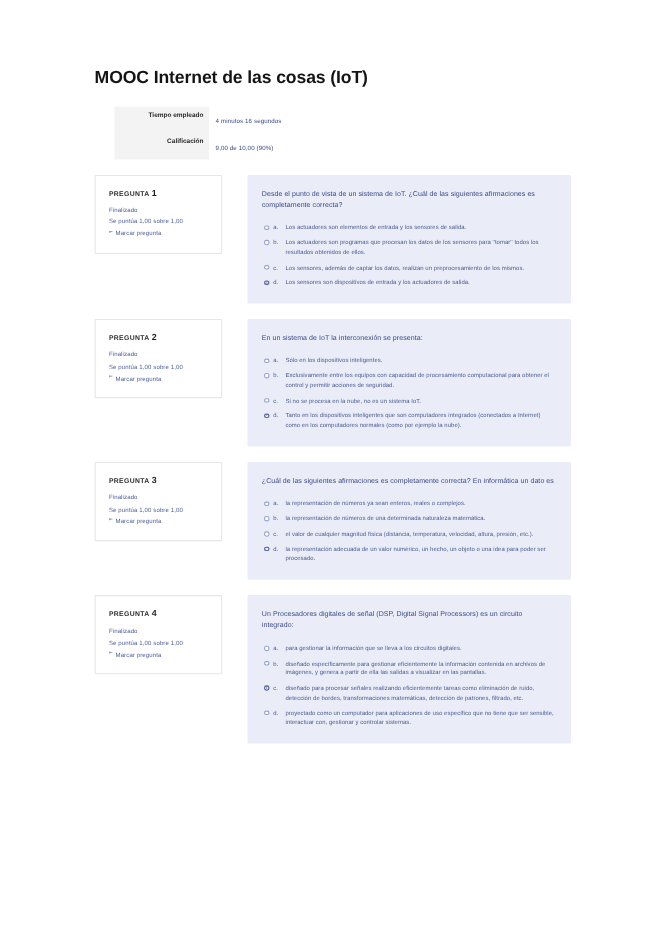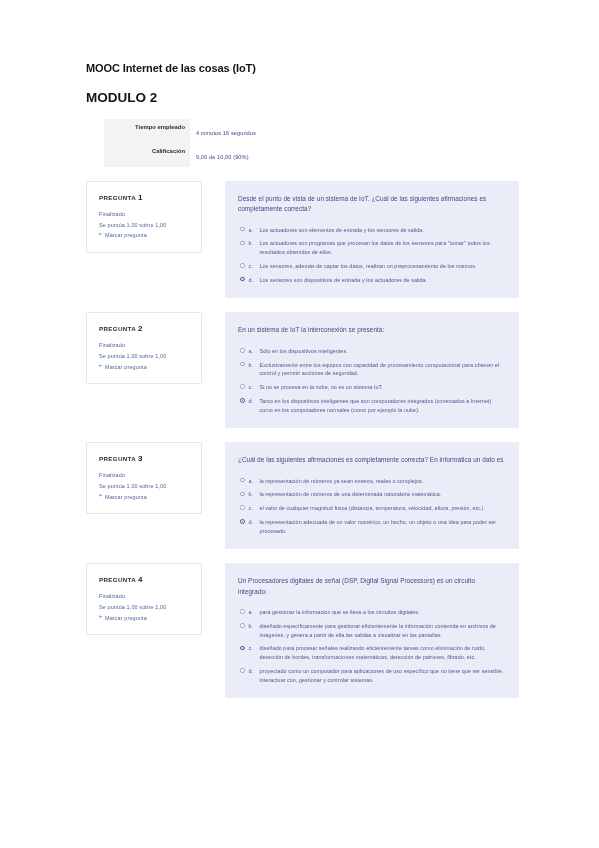--- a/index.html
+++ b/index.html
@@ -15,21 +15,21 @@
     overflow: hidden;
   }
   .page {
     position: relative;
     width: 599px;
     height: 848px;
     box-sizing: border-box;
     padding: 62px 80px 0 86px;
   }
   .doc-title {
-    font-size: 11px;
+    font-size: 16px;
     font-weight: bold;
     color: #141414;
     letter-spacing: -0.1px;
     margin: 0 0 17px 0;
     line-height: 1.1;
   }
   .doc-subtitle {
     font-size: 13.5px;
     font-weight: bold;
     color: #141414;
@@ -178,21 +178,20 @@
   .opt-text {
     flex: 1 1 auto;
   }
 </style>
 </head>
 <body>
 
 <div class="page">
 
   <h1 class="doc-title">MOOC Internet de las cosas (IoT)</h1>
-  <h2 class="doc-subtitle">MODULO 2</h2>
 
   <div class="summary-wrap">
     <table class="summary">
       <tbody>
         <tr>
           <td class="sum-label">Tiempo empleado</td>
           <td class="sum-value">4 minutos 16 segundos</td>
         </tr>
         <tr>
           <td class="sum-label">Calificación</td>

